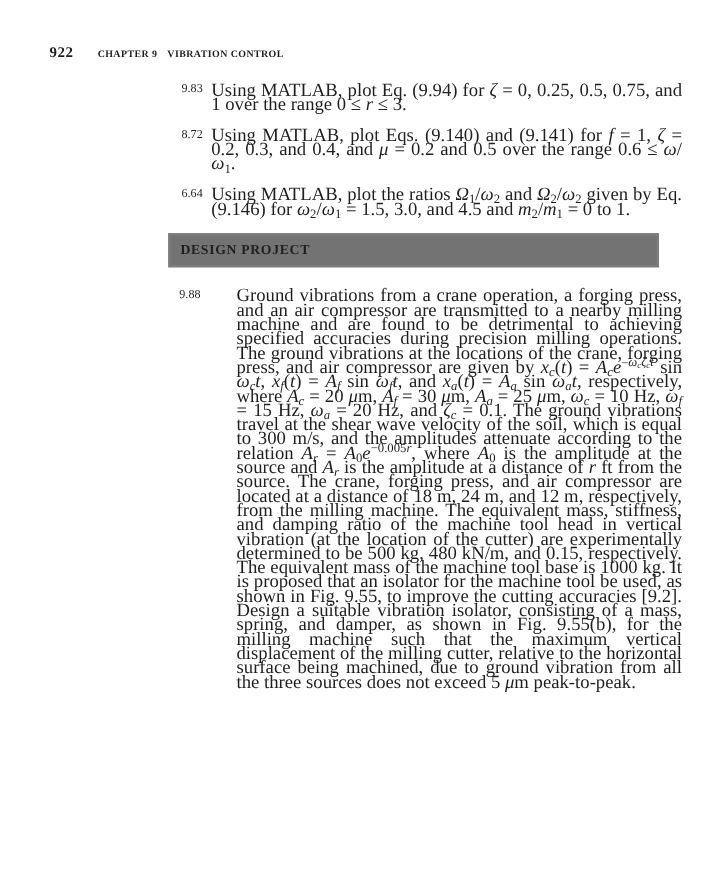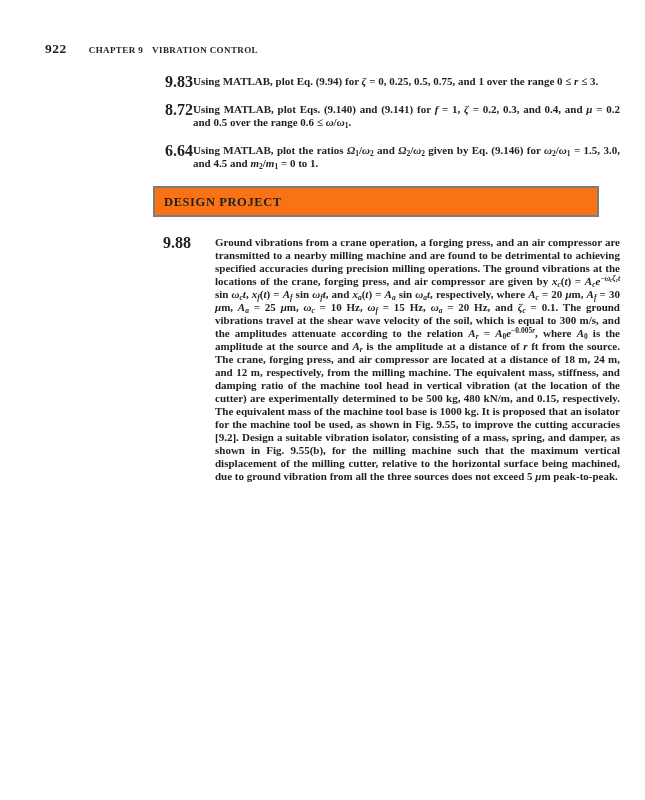--- a/index.html
+++ b/index.html
@@ -53,45 +53,44 @@
   }
   .problems { margin: 0; padding: 0; }
   .problem {
     display: flex;
     align-items: flex-start;
     margin: 0 0 15px 0;
     padding-left: 4px;
   }
   .pnum {
     flex: 0 0 27px;
-    font-size: 16px;
-    font-weight: bold;
+    font-size: 11px;
+    font-weight: normal;
     line-height: 13px;
   }
   .ptext {
     flex: 1 1 auto;
-    font-size: 11px;
+    font-size: 17px;
     line-height: 13px;
     text-align: justify;
-    font-weight: bold;
   }
   .ptext sub, .ptext sup {
     line-height: 0;
     font-size: 68%;
   }
   .ptext sub { vertical-align: -0.25em; }
   .ptext sup { vertical-align: 0.5em; }
   
   .design-box {
     box-sizing: border-box;
     margin: 16px 0 19px -8px;
     width: 446px;
     border: 2px solid #7d7d7d;
     padding: 4px 9px 5px 9px;
-    background: #f97316;
+    background: #737373;
   }
   .design-box-title {
     font-size: 12.5px;
     font-weight: bold;
     letter-spacing: 0.6px;
     line-height: 15px;
   }
   .design-problem { padding-left: 2px; gap: 23px; }
   .design-problem .pnum { flex: 0 0 29px; }
 </style>

